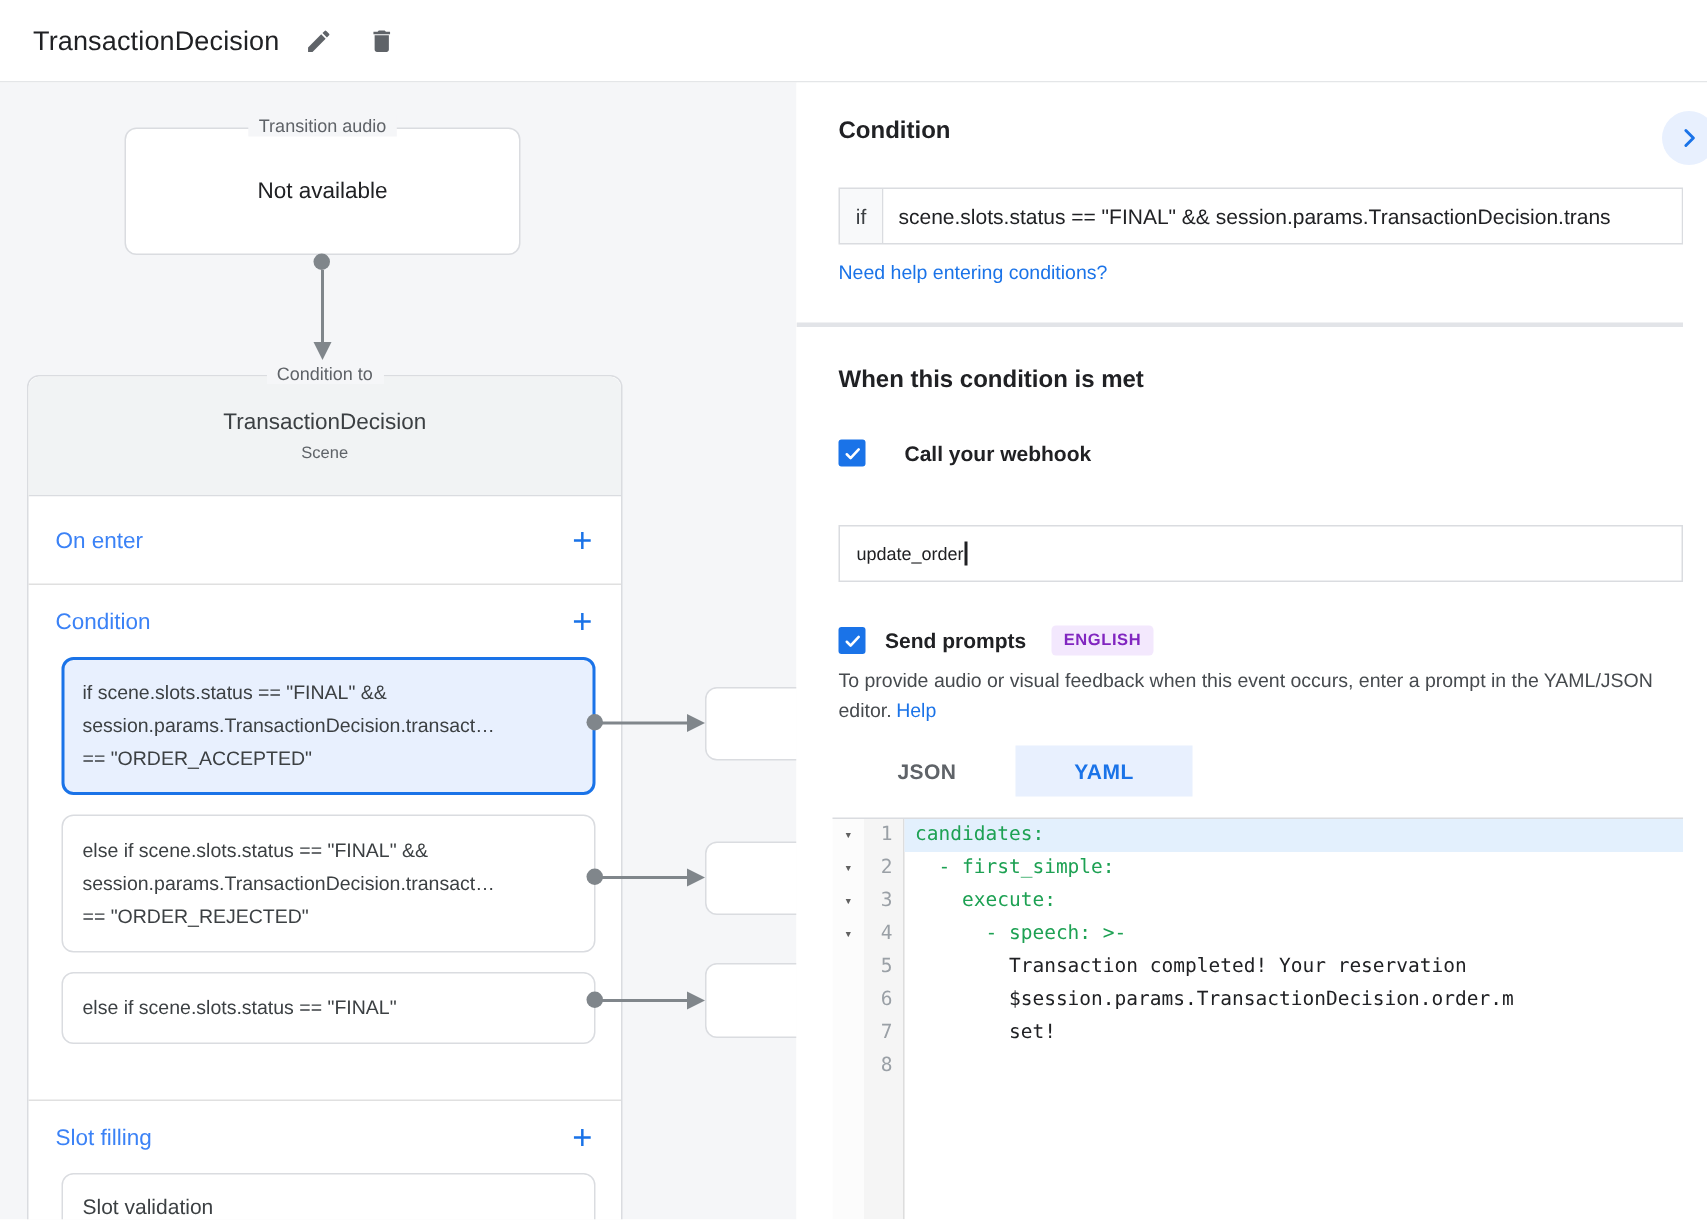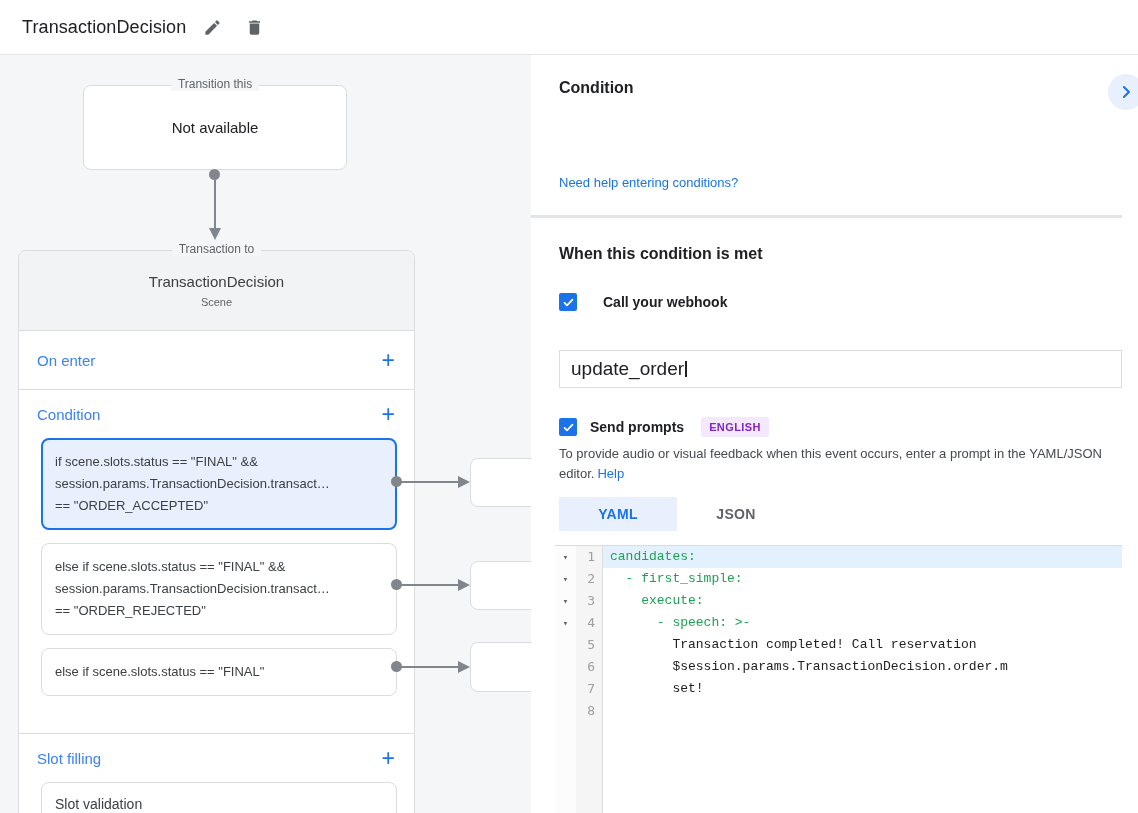--- a/index.html
+++ b/index.html
@@ -66,36 +66,36 @@
   .when-title { position:absolute; left:28px; top:190px; font-size:16px; color:#202124; }
   .cb-row { position:absolute; left:28px; display:flex; align-items:center; }
   .checkbox { width:18px; height:18px; background:#1a73e8; border-radius:2px; display:flex; align-items:center; justify-content:center; cursor:pointer; flex:none; }
   .cb-label { margin-left:13px; font-size:14px; font-weight:bold; color:#202124; }
   .badge { margin-left:17px; background:#f3e8fd; color:#8126c0; font-size:11px; font-weight:bold;
            padding:4px 8px; border-radius:3px; letter-spacing:.4px; }
   .helper { position:absolute; left:28px; width:562px; font-size:13px; color:#464a4e; line-height:20px; }
   .helper .link { margin-left:3px; }
   .link.u { text-decoration:underline; }
   .text-input { position:absolute; left:28px; top:295px; width:563px; height:38px; border:1px solid #dadce0;
-                display:flex; align-items:center; padding:0 11px; font-size:19px; color:#202124; cursor:text; }
+                display:flex; align-items:center; padding:0 11px; font-size:12px; color:#202124; cursor:text; }
   .caret { display:inline-block; width:1.5px; height:16px; background:#202124; margin-left:1px; }
   .tabs { position:absolute; left:28px; top:442px; display:flex; }
   .tab { width:118px; height:34px; display:flex; align-items:center; justify-content:center;
          font-size:14px; font-weight:bold; letter-spacing:.3px; color:#5f6368; cursor:pointer; }
   .tab.active { background:#e8f0fe; color:#1a73e8; }
 
   
   .editor { position:absolute; left:24px; top:490px; width:567px; height:268px; border-top:1px solid #dadce0;
             font-family:"DejaVu Sans Mono","Liberation Mono",monospace; font-size:13px; line-height:22px; background:#fff; overflow:hidden; }
   .gutter-fold { position:absolute; left:0; top:0; width:21px; height:100%; background:#fcfcfc; }
   .gutter-num  { position:absolute; left:21px; top:0; width:27px; height:100%; background:#f5f5f5; border-right:1px solid #ddd; }
   .cm-line { position:relative; display:flex; height:22px; }
   .fold { width:21px; text-align:center; color:#616161; font-size:9px; line-height:22px; cursor:pointer; flex:none; }
   .lnum { width:27px; text-align:right; padding-right:8px; color:#9aa0a6; flex:none; }
-  .code { flex:1; padding-left:7px; white-space:pre; overflow:hidden; color:#202124;font-family:Liberation Mono, monospace; }
+  .code { flex:1; padding-left:7px; white-space:pre; overflow:hidden; color:#202124; }
   .code.key { color:#1da153; }
   .code.hl { background:#e3f0fd; }
 </style>
 </head>
 <body>
 
 <header class="app-header">
   <div class="title-row">
     <h1 class="page-title">TransactionDecision</h1>
     <span class="icon-btn">
@@ -107,30 +107,30 @@
       <svg width="19" height="19" viewBox="0 0 24 24">
           <path d="M6 19c0 1.1.9 2 2 2h8c1.1 0 2-.9 2-2V7H6v12zM19 4h-3.5l-1-1h-5l-1 1H5v2h14V4z"></path>
         </svg>
     </span>
   </div>
 </header>
 
 <div class="canvas">
 
   <div class="from-box">
-    <span class="legend">Transition this</span>
+    <span class="legend">Transition audio</span>
     <div class="from-content">Not available</div>
   </div>
 
   <div class="dot" style="left:209px; top:114px;"></div>
   <div class="vline" style="left:214px; top:125px; height:48px;"></div>
   <div class="arrow-down" style="left:209px; top:173px;"></div>
 
   <div class="to-box">
-    <span class="legend">Transaction to</span>
+    <span class="legend">Condition to</span>
     <div class="to-header">
       <div class="scene-title">TransactionDecision</div>
       <div class="scene-subtitle">Scene</div>
     </div>
 
     <div class="box-row">
       <span class="row-label">On enter</span>
       <span class="plus">+</span>
     </div>
 
@@ -180,20 +180,24 @@
 </div>
 
 <div class="panel">
   <h2 class="panel-title">Condition</h2>
   <button class="expand-btn">
     <svg width="20" height="20" viewBox="0 0 24 24" fill="none" stroke="#1a73e8" stroke-width="2.4" stroke-linecap="round" stroke-linejoin="round">
         <polyline points="9.5,6 15.5,12 9.5,18"></polyline>
       </svg>
   </button>
 
+  <div class="if-group">
+    <div class="if-prefix">if</div>
+    <input class="if-input" type="text" value="scene.slots.status == &quot;FINAL&quot; &amp;&amp; session.params.TransactionDecision.trans" style="">
+  </div>
   <div class="help-link-row">
     <a class="link">Need help entering conditions?</a>
   </div>
 
   <div class="divider"></div>
 
   <h2 class="when-title">When this condition is met</h2>
 
   <div class="cb-row" style="top:238px;gap:13px;">
     <span class="checkbox">
@@ -216,22 +220,22 @@
         </svg>
     </span>
     <span class="cb-label">Send prompts</span>
     <span class="badge">ENGLISH</span>
   </div>
   <p class="helper" style="top:389px;">
     <span>To provide audio or visual feedback when this event occurs, enter a prompt in the YAML/JSON editor.</span><a class="link">Help</a>
   </p>
 
   <div class="tabs">
+    <div class="tab">JSON</div>
     <div class="tab active">YAML</div>
-    <div class="tab">JSON</div>
   </div>
 
   <div class="editor">
     <div class="gutter-fold"></div>
     <div class="gutter-num"></div>
     <div class="cm-line">
       <span class="fold">▾</span>
       <span class="lnum">1</span>
       <span class="code key hl">candidates:</span>
     </div>
@@ -246,21 +250,21 @@
       <span class="code key">    execute:</span>
     </div>
     <div class="cm-line">
       <span class="fold">▾</span>
       <span class="lnum">4</span>
       <span class="code key">      - speech: &gt;-</span>
     </div>
     <div class="cm-line">
       <span class="fold"></span>
       <span class="lnum">5</span>
-      <span class="code">        Transaction completed! Call reservation</span>
+      <span class="code">        Transaction completed! Your reservation</span>
     </div>
     <div class="cm-line">
       <span class="fold"></span>
       <span class="lnum">6</span>
       <span class="code">        $session.params.TransactionDecision.order.m</span>
     </div>
     <div class="cm-line">
       <span class="fold"></span>
       <span class="lnum">7</span>
       <span class="code">        set!</span>

